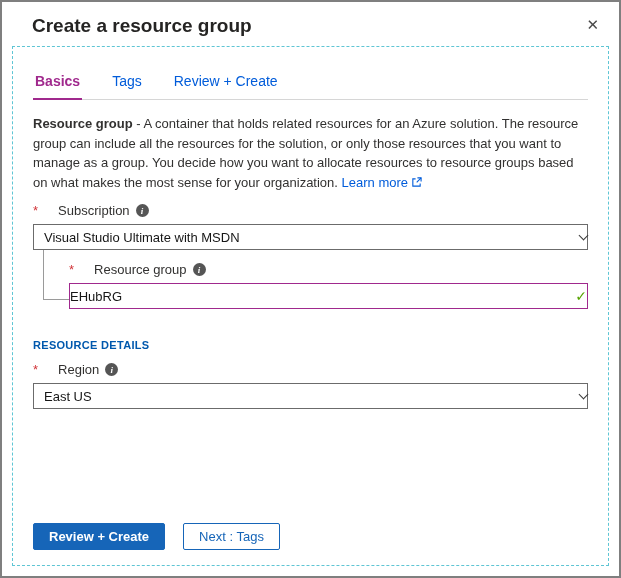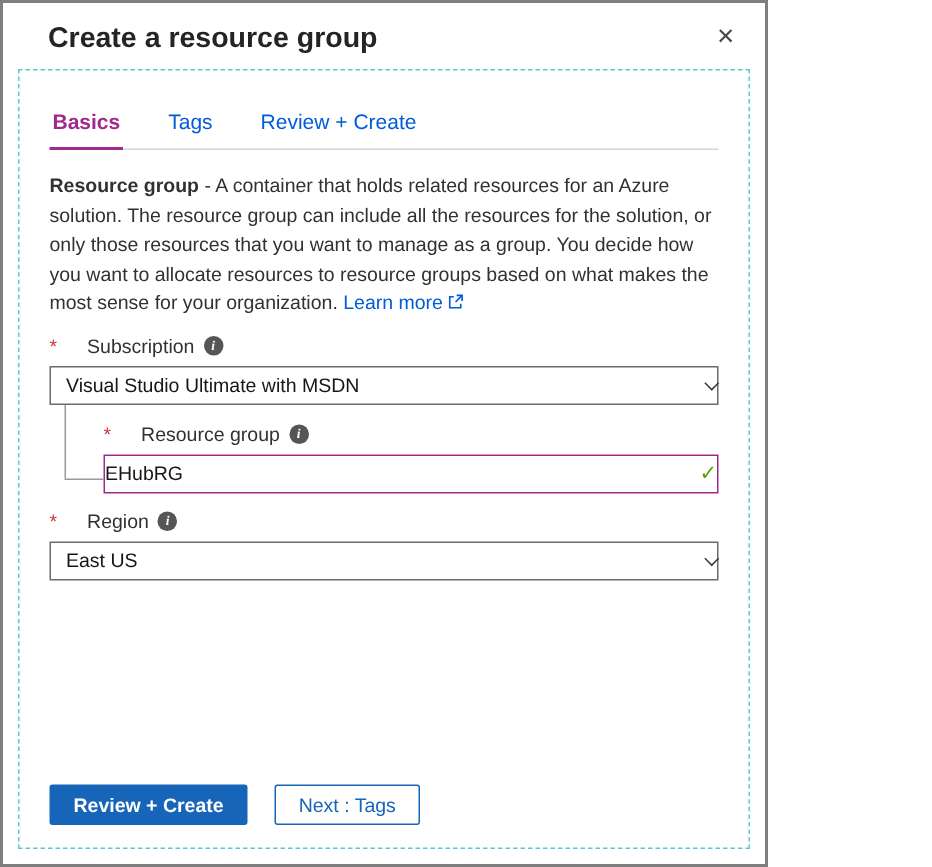--- a/index.html
+++ b/index.html
@@ -1,21 +1,21 @@
 <!DOCTYPE html>
 <html><head>
 <meta charset="utf-8">
 <style>
   * { box-sizing: border-box; }
   html, body { margin: 0; padding: 0; background: #fff; }
   body { font-family: "Liberation Sans", "DejaVu Sans", sans-serif; }
 
   .screen {
     position: relative;
-    width: 512px;
+    width: 621px;
     height: 578px;
     background: #fff;
     border: 2px solid #7f7f7f;
     overflow: hidden;
   }
 
   
   .titlebar {
     display: flex;
     justify-content: space-between;
@@ -250,20 +250,21 @@
           <span class="label-text">Resource group</span>
           <span class="info-icon">i</span>
         </div>
         <div class="text-input">
           <input type="text" value="EHubRG" style="">
           <span class="check-icon">✓</span>
         </div>
       </div>
     </div>
 
+    <div class="section-header second">RESOURCE DETAILS</div>
 
     <div class="field-label">
       <span class="req">*</span>
       <span class="label-text">Region</span>
       <span class="info-icon">i</span>
     </div>
     <div class="combo">
       <span>East US</span>
       <span class="chevron"></span>
     </div>

